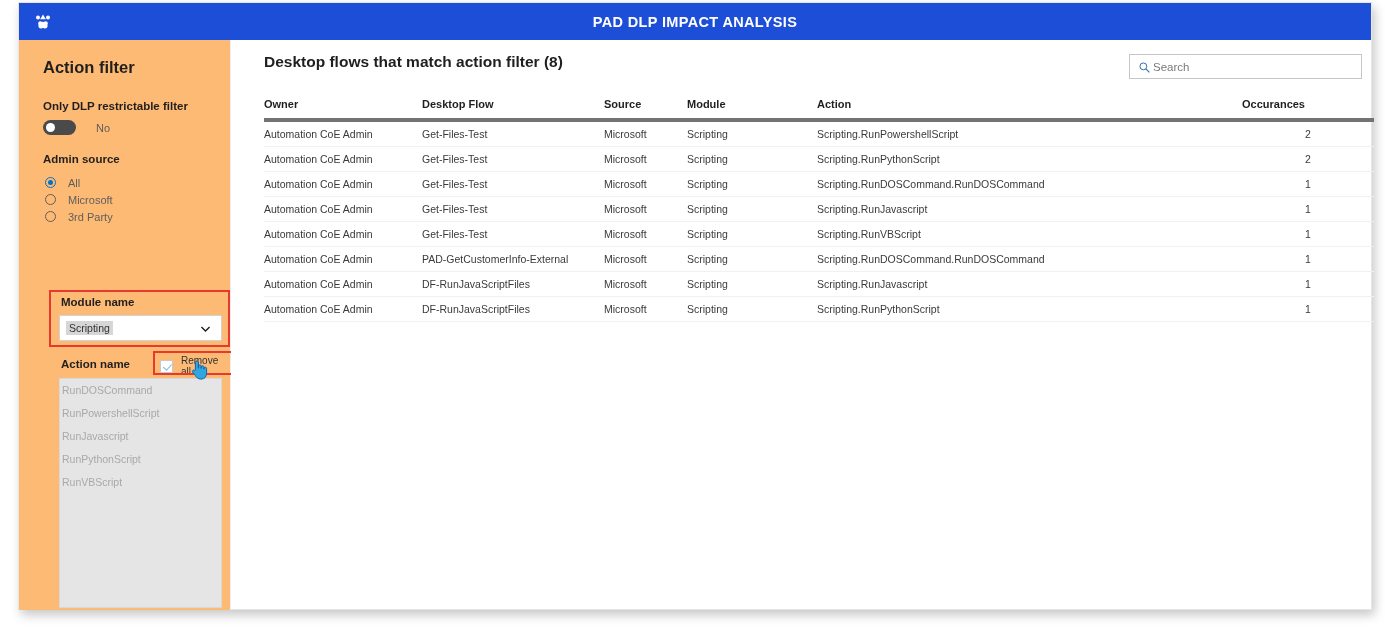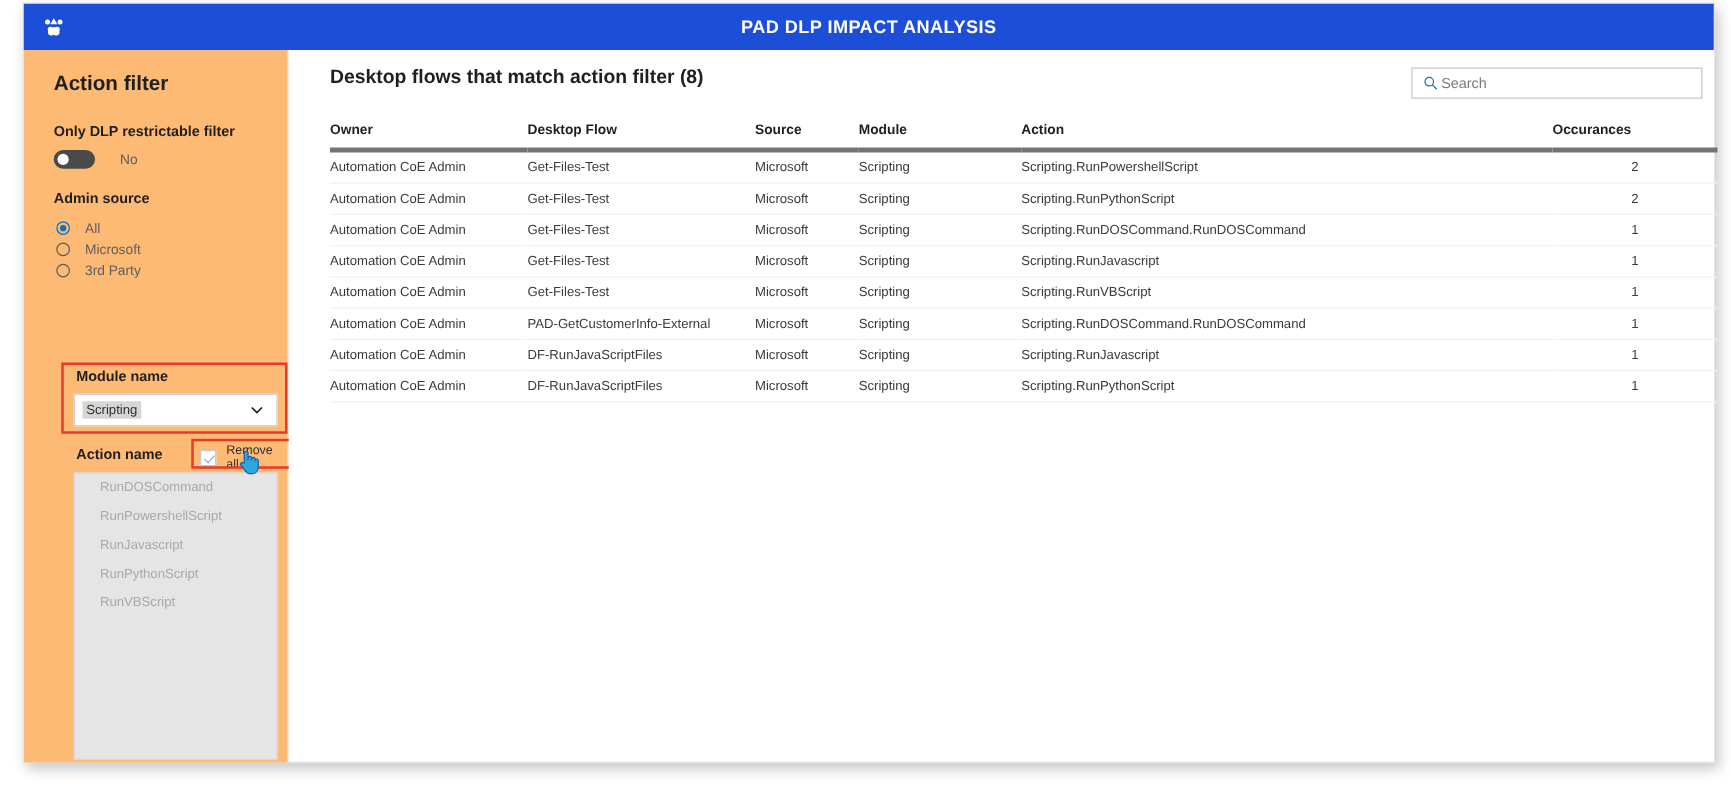--- a/index.html
+++ b/index.html
@@ -204,21 +204,21 @@
     left: 40px; top: 338px;
     width: 163px; height: 230px;
     background: #e5e5e5;
     border: 1px solid #d8d8d8;
     box-sizing: border-box;
     overflow: hidden;
   }
   .action-item {
     font-size: 10.5px;
     color: #a9a9a9;
-    padding: 0 0 0 20px;
+    padding: 0 0 0 2px;
     height: 23px;
     line-height: 23px;
     cursor: pointer;
   }
 
   
   .cursor {
     position: absolute;
     left: 172px; top: 319px;
     width: 17px; height: 21px;

